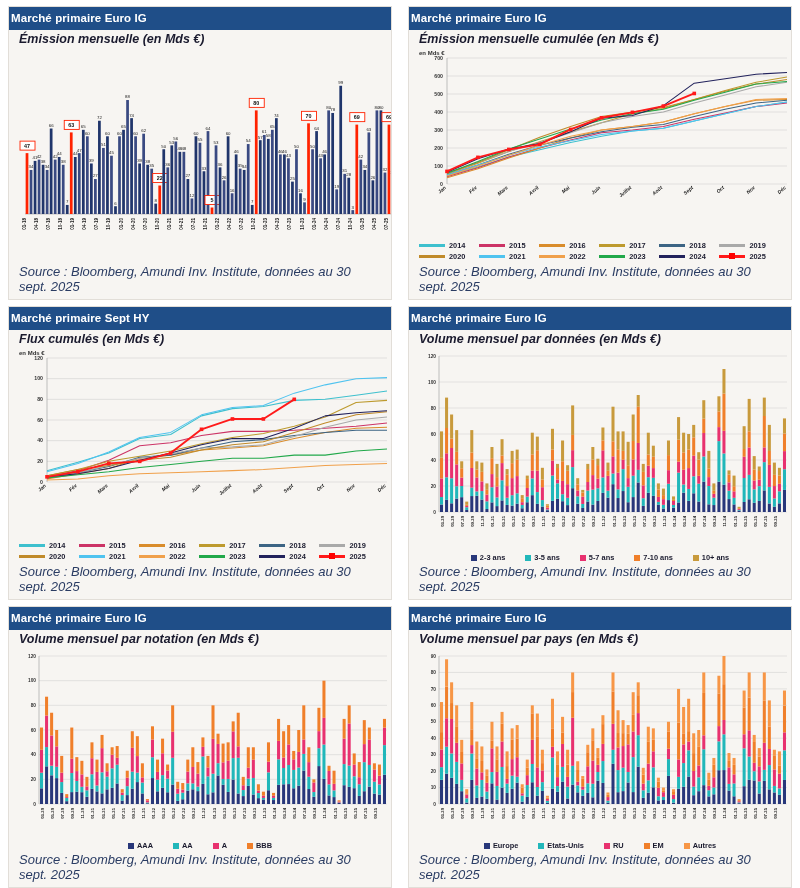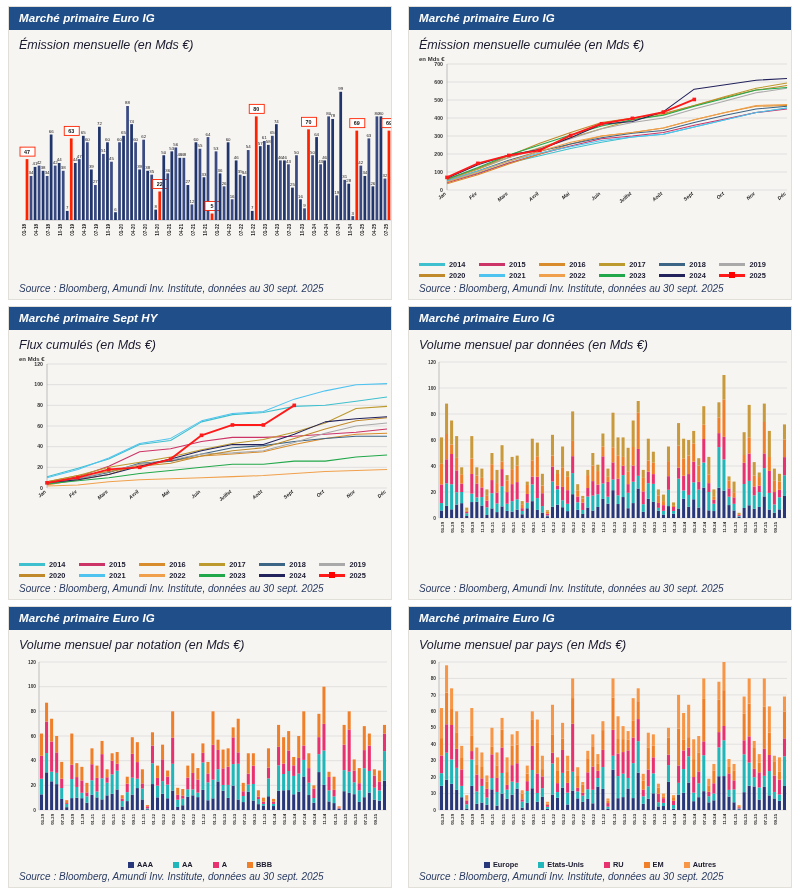--- a/index.html
+++ b/index.html
@@ -2,25 +2,25 @@
 <html><head>
 <meta charset="utf-8">
 <style>
   html,body{margin:0;padding:0;background:#ffffff;}
   body{width:800px;height:888px;font-family:"Liberation Sans",sans-serif;-webkit-font-smoothing:none;}
   .grid{display:grid;grid-template-columns:400px 400px;grid-template-rows:300px 300px 288px;width:800px;}
   .panel{position:relative;box-sizing:border-box;padding:6px 8px 0 8px;}
   .card{background:#f7f5f2;border:1px solid #e2ded8;box-sizing:border-box;width:100%;height:100%;
         display:flex;flex-direction:column;overflow:hidden;}
   .card-header{background:#1f4e88;color:#ffffff;font-size:11.5px;font-weight:600;
-               padding:5px 10px 6px 10px;letter-spacing:.1px;flex:0 0 auto;font-style:italic;}
-  .card-title{font-style:italic;font-weight:normal;color:#1a1a2e;font-size:12.5px;
-              padding:8px 10px 2px 10px;flex:0 0 auto;}
+               padding:5px 10px 6px 2px;letter-spacing:.1px;flex:0 0 auto;}
+  .card-title{font-style:italic;font-weight:bold;color:#1a1a2e;font-size:12.5px;
+              padding:2px 10px 2px 10px;flex:0 0 auto;}
   .plot-wrap{flex:1 1 auto;position:relative;padding:2px 8px 0 8px;overflow:hidden;}
-  .source{font-size:10px;font-style:italic;color:#2a3c63;padding:2px 10px 5px 10px;flex:0 0 auto;}
+  .source{font-size:13px;font-style:italic;color:#2a3c63;padding:2px 10px 5px 10px;flex:0 0 auto;}
   .unit{font-size:6px;color:#333;position:absolute;left:10px;top:2px;font-weight:bold;}
   svg{display:block;}
   .legend{display:flex;flex-wrap:wrap;padding:0 10px;flex:0 0 auto;}
   .legend.two-row .lg-item{width:16.6%;}
   .lg-item{display:flex;align-items:center;font-size:7.4px;color:#1a1a2e;font-weight:bold;margin:1px 0;}
   .lg-line{width:26px;height:2.2px;margin-right:4px;flex:0 0 auto;}
   .lg-line.marked{position:relative;}
   .lg-line.marked::after{content:"";position:absolute;left:10px;top:-2px;width:6px;height:6px;background:#ff0000;}
   .legend-sq{display:flex;justify-content:center;padding:2px 6px 0 6px;flex:0 0 auto;}
   .legend-sq .lg-item{margin:0 10px;}
@@ -887,20 +887,42 @@
             <text x="289.30434782608694" y="166" font-size="4.2" fill="#222" font-family="Liberation Sans, sans-serif" text-anchor="end" font-weight="bold" transform="rotate(-90,289.30434782608694,166)">07-24</text>
             <text x="299.3913043478261" y="166" font-size="4.2" fill="#222" font-family="Liberation Sans, sans-serif" text-anchor="end" font-weight="bold" transform="rotate(-90,299.3913043478261,166)">09-24</text>
             <text x="309.47826086956525" y="166" font-size="4.2" fill="#222" font-family="Liberation Sans, sans-serif" text-anchor="end" font-weight="bold" transform="rotate(-90,309.47826086956525,166)">11-24</text>
             <text x="319.5652173913044" y="166" font-size="4.2" fill="#222" font-family="Liberation Sans, sans-serif" text-anchor="end" font-weight="bold" transform="rotate(-90,319.5652173913044,166)">01-25</text>
             <text x="329.6521739130435" y="166" font-size="4.2" fill="#222" font-family="Liberation Sans, sans-serif" text-anchor="end" font-weight="bold" transform="rotate(-90,329.6521739130435,166)">03-25</text>
             <text x="339.7391304347826" y="166" font-size="4.2" fill="#222" font-family="Liberation Sans, sans-serif" text-anchor="end" font-weight="bold" transform="rotate(-90,339.7391304347826,166)">05-25</text>
             <text x="349.82608695652175" y="166" font-size="4.2" fill="#222" font-family="Liberation Sans, sans-serif" text-anchor="end" font-weight="bold" transform="rotate(-90,349.82608695652175,166)">07-25</text>
             <text x="359.9130434782609" y="166" font-size="4.2" fill="#222" font-family="Liberation Sans, sans-serif" text-anchor="end" font-weight="bold" transform="rotate(-90,359.9130434782609,166)">09-25</text>
           </svg>
       </div>
+      <div class="legend-sq" id="leg3">
+          <div class="lg-item">
+            <span class="sq" style="background: rgb(40, 55, 122);"></span>
+            <span>2-3 ans</span>
+          </div>
+          <div class="lg-item">
+            <span class="sq" style="background: rgb(33, 183, 186);"></span>
+            <span>3-5 ans</span>
+          </div>
+          <div class="lg-item">
+            <span class="sq" style="background: rgb(232, 49, 111);"></span>
+            <span>5-7 ans</span>
+          </div>
+          <div class="lg-item">
+            <span class="sq" style="background: rgb(240, 127, 42);"></span>
+            <span>7-10 ans</span>
+          </div>
+          <div class="lg-item">
+            <span class="sq" style="background: rgb(200, 154, 60);"></span>
+            <span>10+ ans</span>
+          </div>
+        </div>
       <div class="source">Source : Bloomberg, Amundi Inv. Institute, données au 30 sept. 2025</div>
     </div>
   </div>
 
   <div class="panel">
     <div class="card">
       <div class="card-header">Marché primaire Euro IG</div>
       <div class="card-title">Volume mensuel par notation (en Mds €)</div>
       <div class="plot-wrap">
         <svg id="svg4" width="376" height="190" viewBox="0 0 376 190">

